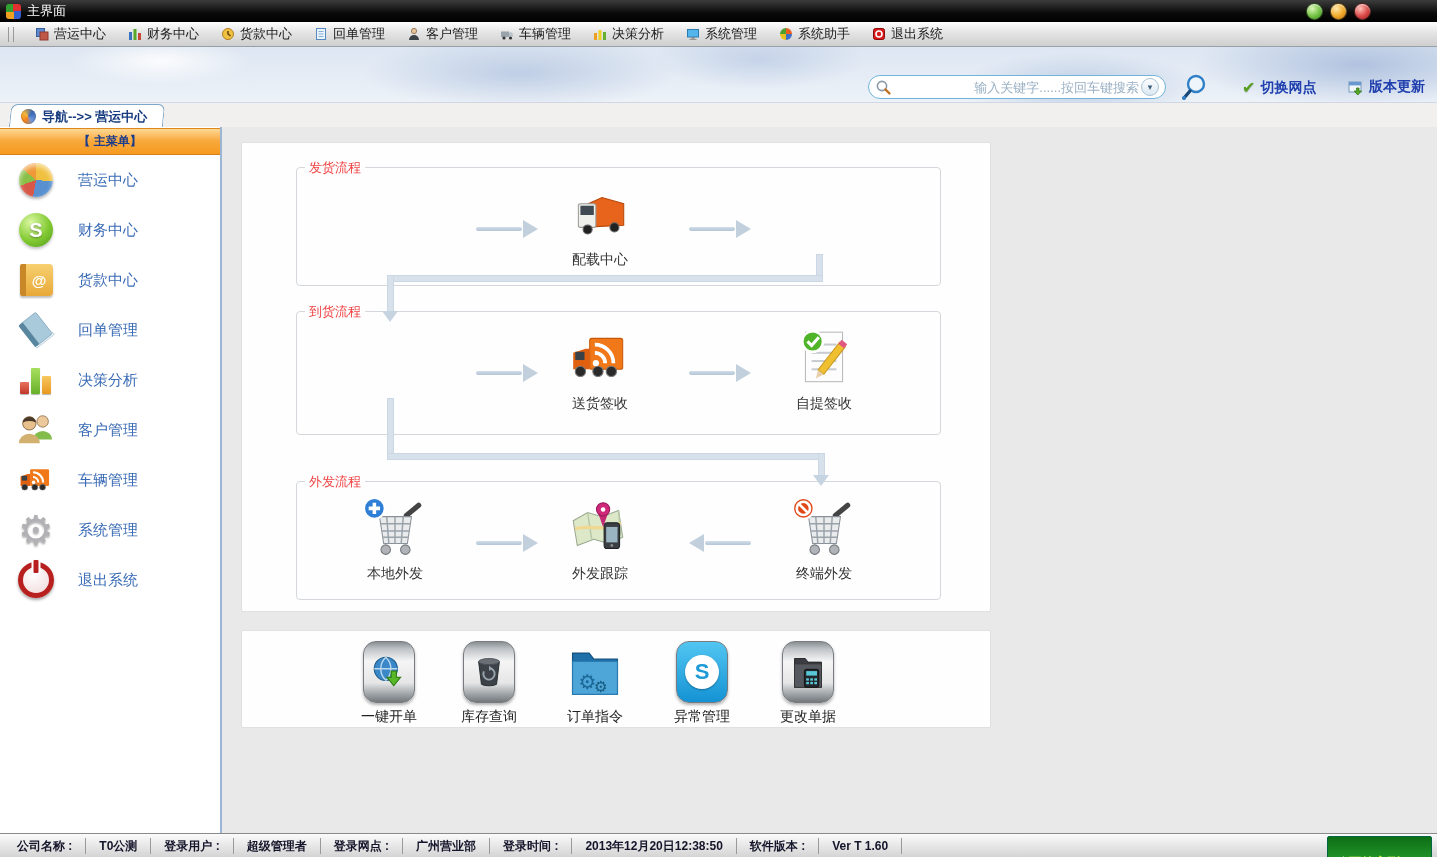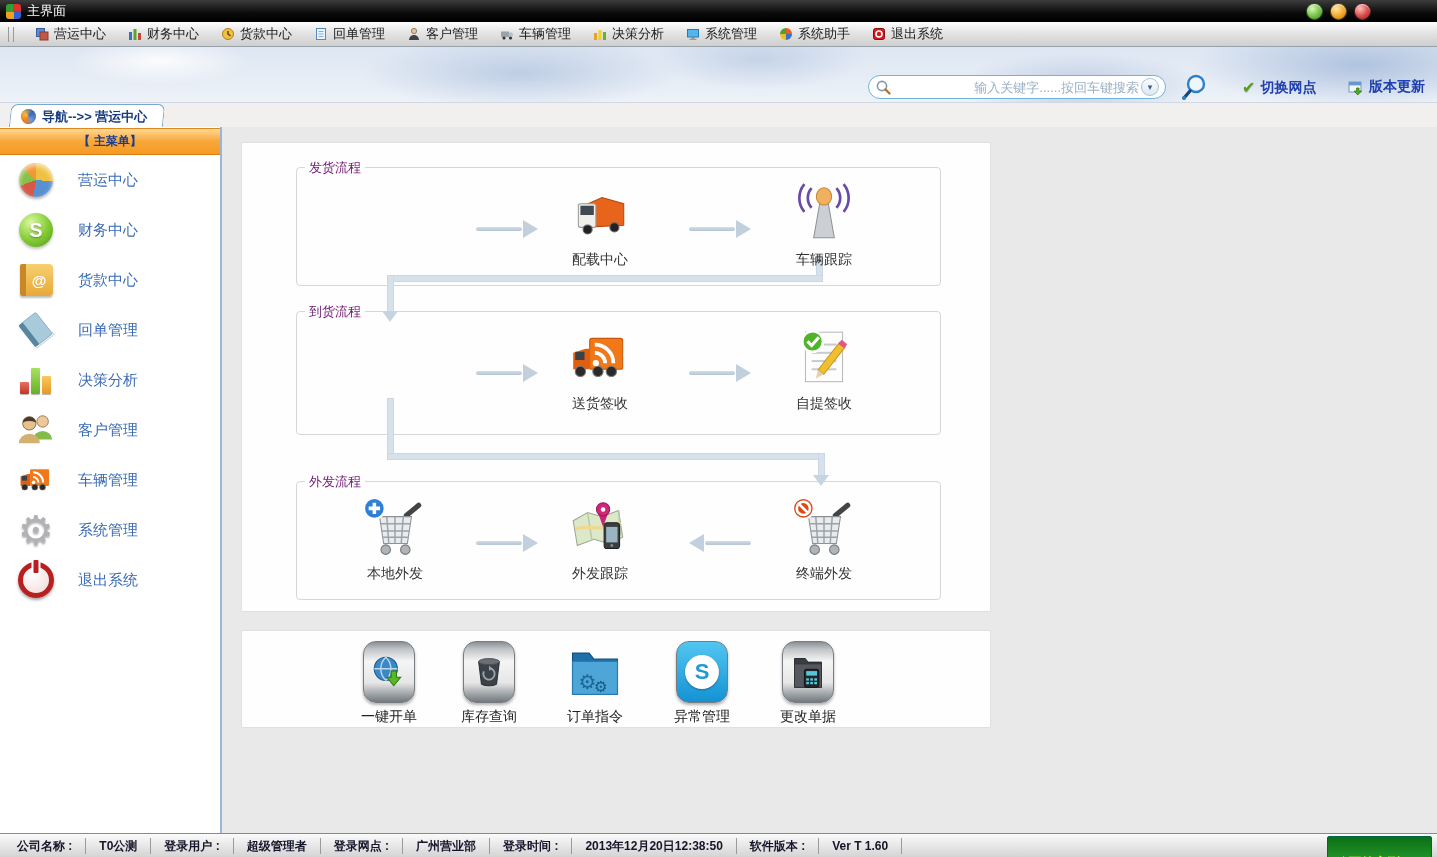--- a/index.html
+++ b/index.html
@@ -55,21 +55,21 @@
   .ico-bars .b3{left:23px;height:18px;background:linear-gradient(#f8c860,#e89820);}
   .ico-gear{font-size:40px;line-height:36px;color:#b2b2b6;text-shadow:0 2px 2px rgba(0,0,0,.3),0 -1px 0 #fff;}
   .ico-power{width:26px;height:26px;border:5px solid #b82020;border-radius:50%;position:relative;background:radial-gradient(circle at 38% 30%,#fff,#f0d8d8);box-shadow:0 2px 3px rgba(0,0,0,.35);}
   .ico-power i{position:absolute;left:50%;top:-9px;transform:translateX(-50%);width:5px;height:13px;background:#b82020;border:2px solid #fdfdfd;border-radius:3px;}
   
   .content{position:absolute;left:222px;top:127px;width:1215px;height:706px;background:#e9e9e9;}
   .panel{position:absolute;background:#fefefe;border:1px solid #e0e0e0;border-radius:2px;box-sizing:border-box;}
   .panel1{left:19px;top:15px;width:750px;height:470px;}
   .panel2{left:19px;top:503px;width:750px;height:98px;}
   .gb{position:absolute;left:54px;width:645px;border:1px solid #d4d8dc;border-radius:4px;box-sizing:border-box;}
-  .gb .legend{position:absolute;top:-9px;left:8px;background:#fefefe;padding:0 4px;font-size:13px;color:#701a75;}
+  .gb .legend{position:absolute;top:-9px;left:8px;background:#fefefe;padding:0 4px;font-size:13px;color:#ef4444;}
   .fi{position:absolute;width:130px;top:8px;text-align:center;cursor:pointer;z-index:3;}
   .fi .wrap{display:inline-block;padding:5px 7px 3px;border:1px solid transparent;}
   .fi.sel .wrap{border-color:#8cc0e0;background:linear-gradient(#fcfeff,#f0f7fc);}
   .ficon{width:66px;height:66px;margin:0 auto;}
   .flabel{font-size:14px;color:#333;margin-top:3px;}
   .arr{position:absolute;top:52px;width:62px;height:18px;z-index:1;}
   .arr .shaft{position:absolute;left:0;top:7px;width:46px;height:4px;background:linear-gradient(#d2dde9,#b4c5d6);border-radius:2px;}
   .arr .head{position:absolute;right:0;top:0;width:0;height:0;border-left:15px solid #c2d0de;border-top:9px solid transparent;border-bottom:9px solid transparent;}
   .arr.left{transform:scaleX(-1);}
   .conn{position:absolute;background:#d7e1eb;z-index:2;box-shadow:0 0 0 1px #cbd7e3;}
@@ -328,35 +328,20 @@
                 <circle cx="46" cy="44" r="4.4" fill="#222" stroke="#666"></circle>
               </svg>
           </div>
           <div class="flabel">配载中心</div>
         </div>
       </div>
       <div class="arr" style="left:392px;">
           <span class="shaft"></span>
           <span class="head"></span>
         </div>
-      <div class="fi" style="left:462px;">
-        <div class="wrap">
-          <div class="ficon">
-            <svg width="66" height="66" viewBox="0 0 64 64">
-                <path d="M20 6 a 14 14 0 0 0 0 19" stroke="#6a4aa8" stroke-width="2.6" fill="none"></path>
-                <path d="M13 2 a 21 21 0 0 0 0 27" stroke="#6a4aa8" stroke-width="2.6" fill="none"></path>
-                <path d="M44 6 a 14 14 0 0 1 0 19" stroke="#6a4aa8" stroke-width="2.6" fill="none"></path>
-                <path d="M51 2 a 21 21 0 0 1 0 27" stroke="#6a4aa8" stroke-width="2.6" fill="none"></path>
-                <path d="M28 20 L22 54 L42 54 L36 20 Z" fill="#ccd0d4" stroke="#8e9296"></path>
-                <ellipse cx="32" cy="14" rx="7.4" ry="8.4" fill="#f0b060" stroke="#c88830"></ellipse>
-              </svg>
-          </div>
-          <div class="flabel">车辆跟踪</div>
-        </div>
-      </div>
     </div>
 
     <div class="gb" style="top:168px;height:124px;">
       <span class="legend">到货流程</span>
       <div class="arr" style="left:179px;">
           <span class="shaft"></span>
           <span class="head"></span>
         </div>
       <div class="fi" style="left:238px;">
         <div class="wrap">

